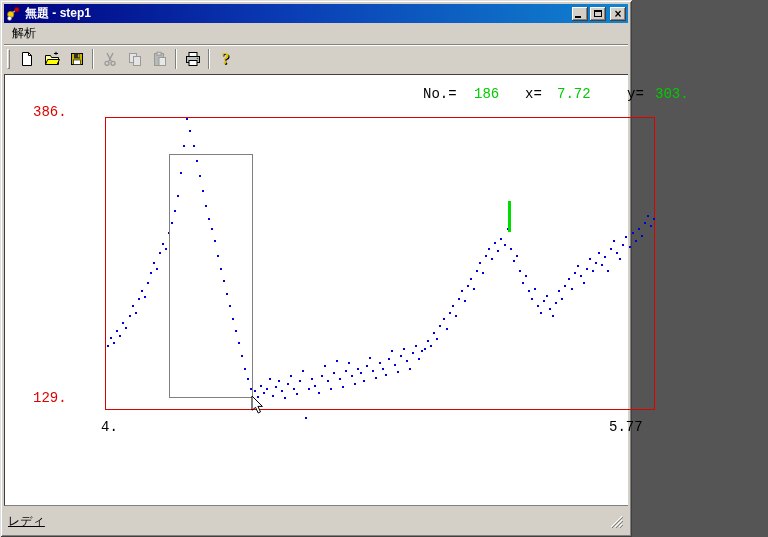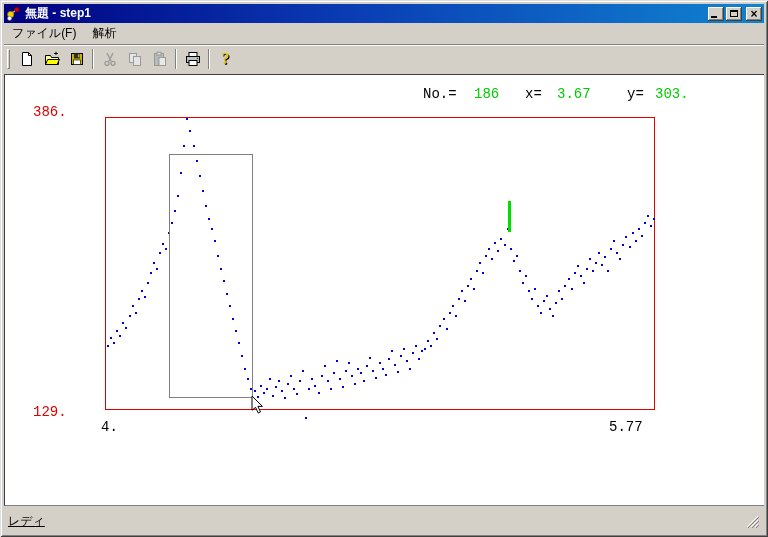--- a/index.html
+++ b/index.html
@@ -1,17 +1,17 @@
 <!DOCTYPE html>
 <html><head>
 <meta charset="utf-8">
 <style>
   html,body{margin:0;padding:0;background:#555;}
   *{box-sizing:border-box;}
-  #screen{position:relative;width:768px;height:537px;background:#d4d0c8;
+  #screen{position:relative;width:632px;height:537px;background:#d4d0c8;
     font-family:"Liberation Sans",sans-serif;
     box-shadow: inset 1px 1px 0 #dfdfdf, inset -1px -1px 0 #404040,
                 inset 2px 2px 0 #ffffff, inset -2px -2px 0 #808080;}
   
   .titlebar{position:absolute;left:4px;top:4px;right:4px;height:19px;
     background:linear-gradient(90deg,#000080 0%,#0a3cb4 45%,#1084d0 100%);
     display:flex;align-items:center;padding:0 2px;}
   .app-icon{width:15px;height:15px;flex:0 0 auto;}
   .title-text{color:#fff;font-weight:bold;font-size:12px;margin-left:4px;flex:1;
     white-space:nowrap;overflow:hidden;}
@@ -81,21 +81,20 @@
       </div>
     <div class="tb-btn">
         <span class="glyph-max"></span>
       </div>
     <div class="tb-btn close">
         <span class="glyph-close">×</span>
       </div>
   </div>
 
   <div class="menubar">
-    <span class="menu-item">ファイル(F)</span>
     <span class="menu-item">解析</span>
   </div>
 
   <div class="toolbar">
     <div class="grip"></div>
     <div class="tbtn">
       <svg width="16" height="16" viewBox="0 0 16 16">
         <path d="M3.5 1.5h6l3 3v10h-9z" fill="#fff" stroke="#000"></path>
         <path d="M9.5 1.5v3h3" fill="none" stroke="#000"></path>
       </svg>
@@ -148,27 +147,27 @@
     <div class="tsep"></div>
     <div class="tbtn">
       <span class="help-q">?</span>
     </div>
   </div>
 
   <div class="client">
     <span class="readout-label mono" style="left:418px">No.=</span>
     <span class="readout-value mono" style="left:469px">186</span>
     <span class="readout-label mono" style="left:520px">x=</span>
-    <span class="readout-value mono" style="left:552px">3.67</span>
+    <span class="readout-value mono" style="left:552px">7.72</span>
     <span class="readout-label mono" style="left:622px">y=</span>
     <span class="readout-value mono" style="left:650px">303.</span>
 
 
     <span class="ylab mono" style="top:29px">386.</span>
-    <span class="ylab mono" style="top:329px">129.</span>
+    <span class="ylab mono" style="top:315px">129.</span>
     <span class="xlab mono" style="left:96px;top:344px">4.</span>
     <span class="xlab mono" style="left:604px;top:344px">5.77</span>
 
     <div class="plot-area" style="border-color: rgb(224, 0, 0);">
 
     <div class="pt" style="left: 1.16535px; top: 226.811px; background: rgb(0, 0, 221);"></div>
         <div class="pt" style="left: 4.21417px; top: 219.1px; background: rgb(0, 0, 221);"></div>
         <div class="pt" style="left: 7.26299px; top: 224.007px; background: rgb(0, 0, 221);"></div>
         <div class="pt" style="left: 10.3118px; top: 212.091px; background: rgb(0, 0, 221);"></div>
         <div class="pt" style="left: 13.3606px; top: 216.998px; background: rgb(0, 0, 221);"></div>

